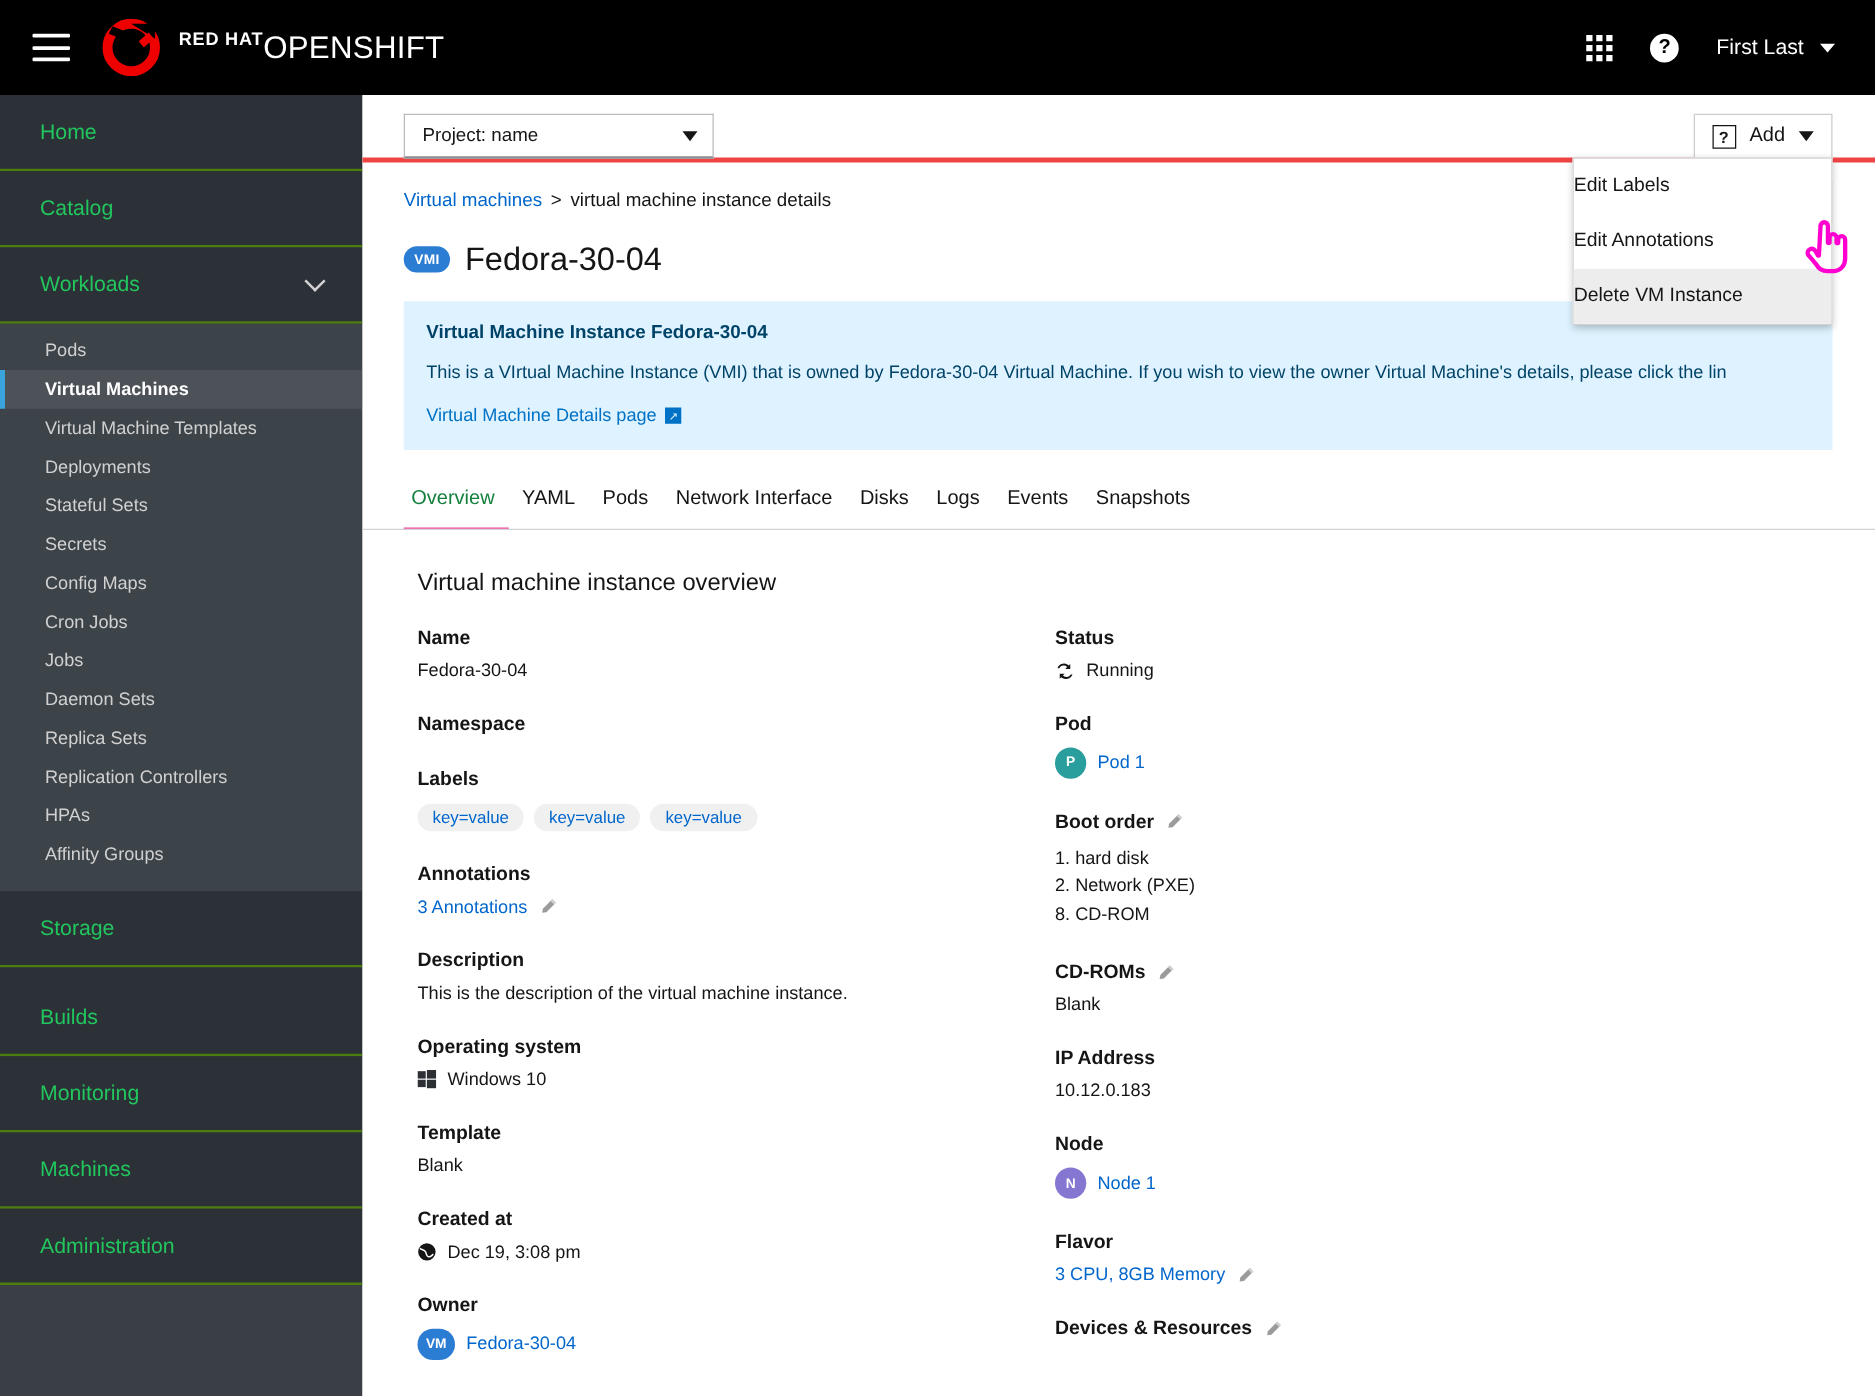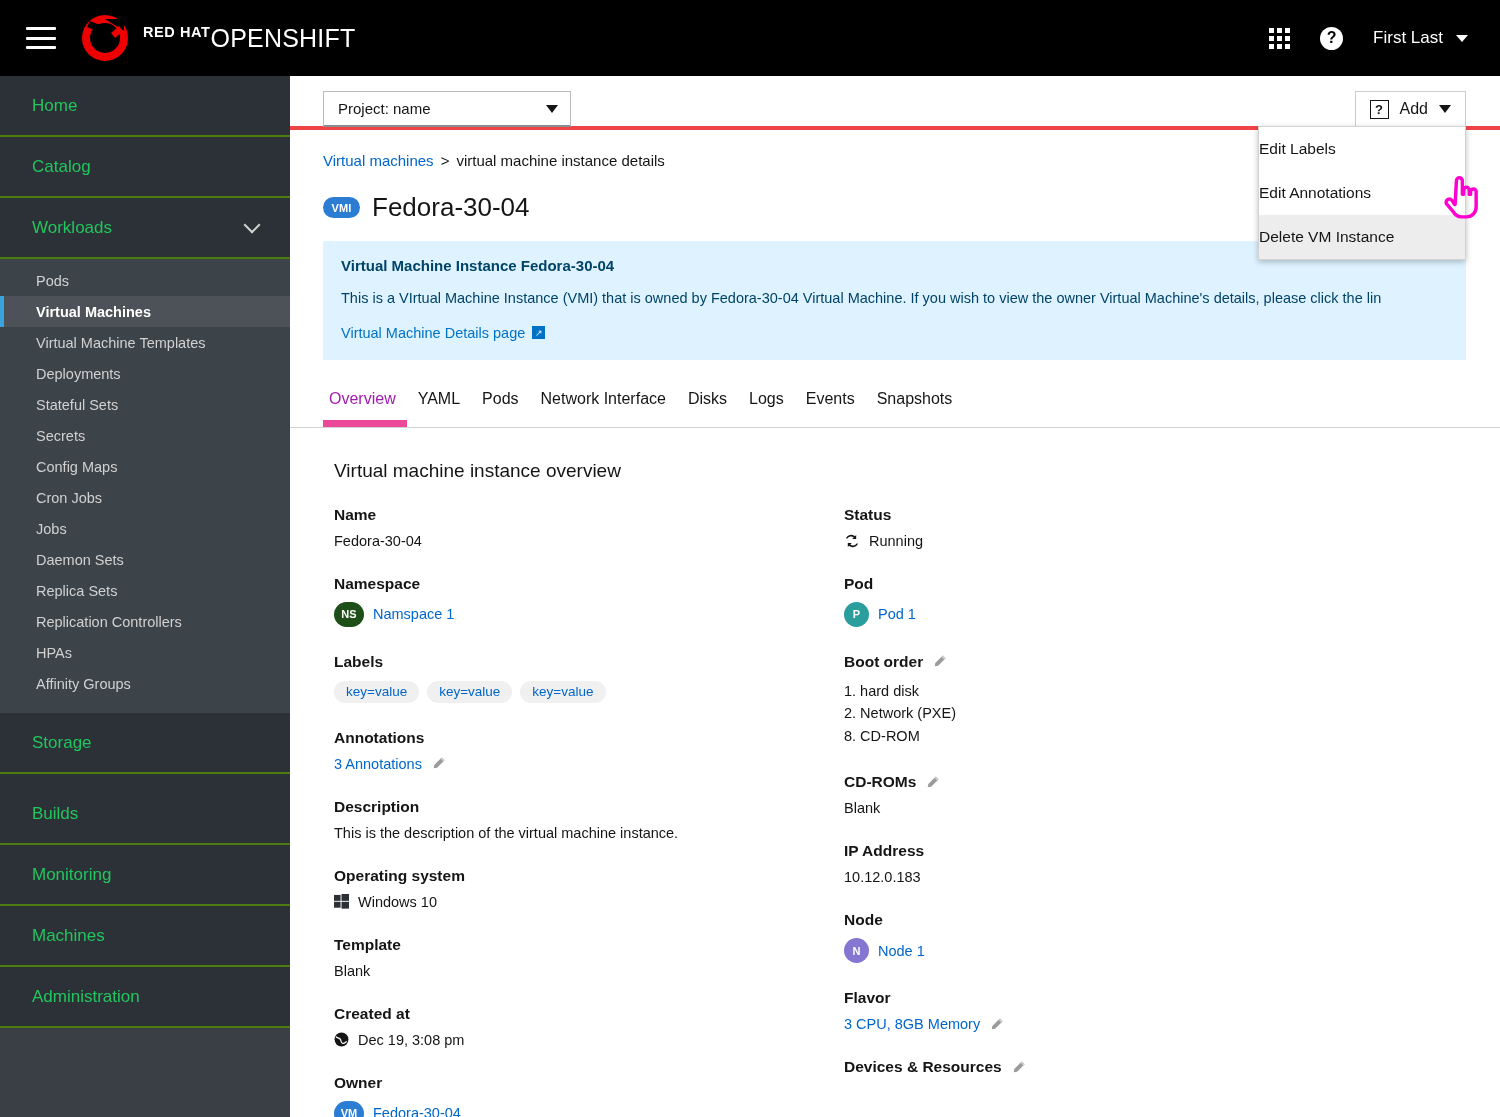--- a/index.html
+++ b/index.html
@@ -100,21 +100,21 @@
   .alert-title { font-size: 15px; font-weight: bold; color: #004368; margin-bottom: 14px; }
   .alert-body { font-size: 14.5px; color: #004368; line-height: 1.5; white-space: nowrap; overflow: hidden; }
   .alert-link { display: inline-flex; align-items: center; gap: 7px; margin-top: 15px;
                 font-size: 14.5px; color: #0072c6; cursor: pointer; }
   .ext-ico { width: 13px; height: 13px; background: #0072c6; color: #def3ff; font-size: 9px;
              display: flex; align-items: center; justify-content: center; }
 
   .tabs { display: flex; gap: 0; margin: 22px 0 0 0; padding: 0 33px; border-bottom: 1px solid #d2d2d2; }
   .tab { font-size: 16px; color: #151515; padding: 8px 11px 12px; cursor: pointer; border-bottom: 3px solid transparent; }
   .tab:first-child { padding-left: 6px; }
-  .tab.active { color: #a21caf; border-bottom: 7px solid #ec4899; }
+  .tab.active { color: #15803d; border-bottom: 1px solid #ec4899; }
 
   .section-title { font-size: 19px; color: #151515; font-weight: 400; margin: 32px 0 0 44px; }
 
   .cols { display: flex; padding: 0 0 0 44px; margin-top: 24px; }
   .col { width: 480px; }
   .col.right { margin-left: 30px; }
   .field { margin-bottom: 26px; }
   .f-label { font-size: 15.5px; font-weight: bold; color: #151515; display: flex; align-items: center; gap: 9px; }
   .f-value { font-size: 14.5px; color: #151515; margin-top: 9px; display: flex; align-items: center; gap: 9px; }
   .f-value.link, .link { color: #06c; cursor: pointer; }
@@ -308,24 +308,20 @@
 
       <div class="col">
 
         <div class="field">
           <div class="f-label">Name</div>
           <div class="f-value">Fedora-30-04</div>
         </div>
 
         <div class="field">
           <div class="f-label">Namespace</div>
-          <div class="f-value">
-            <span class="rbadge ns">NS</span>
-            <span class="link">Namspace 1</span>
-          </div>
         </div>
 
         <div class="field">
           <div class="f-label">Labels</div>
           <div class="chips">
             <span class="chip">key=value</span>
             <span class="chip">key=value</span>
             <span class="chip">key=value</span>
           </div>
         </div>

